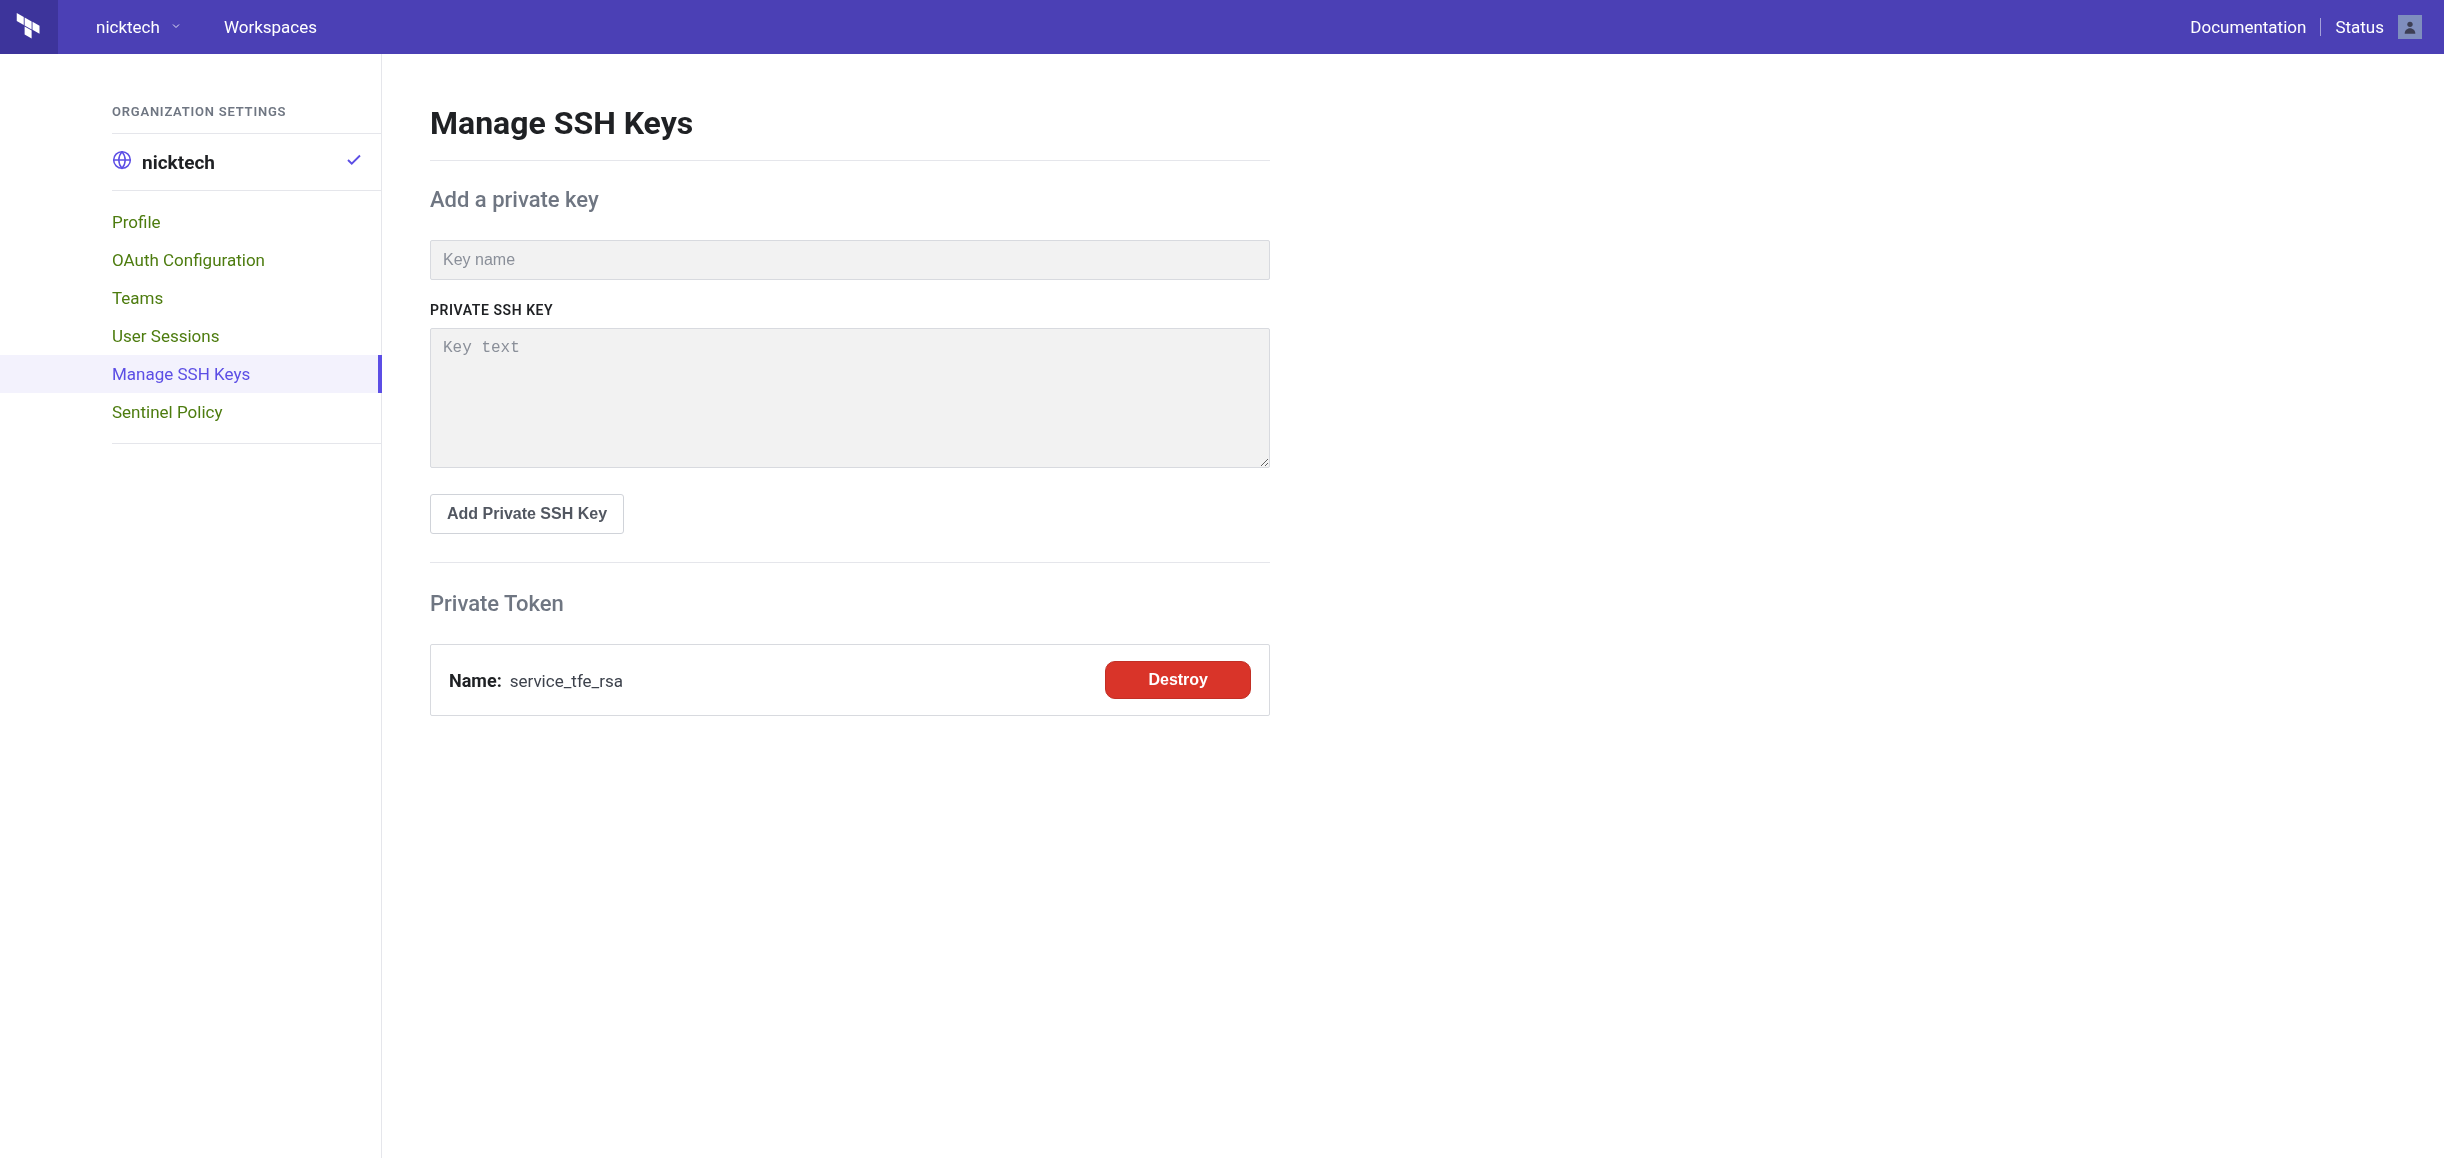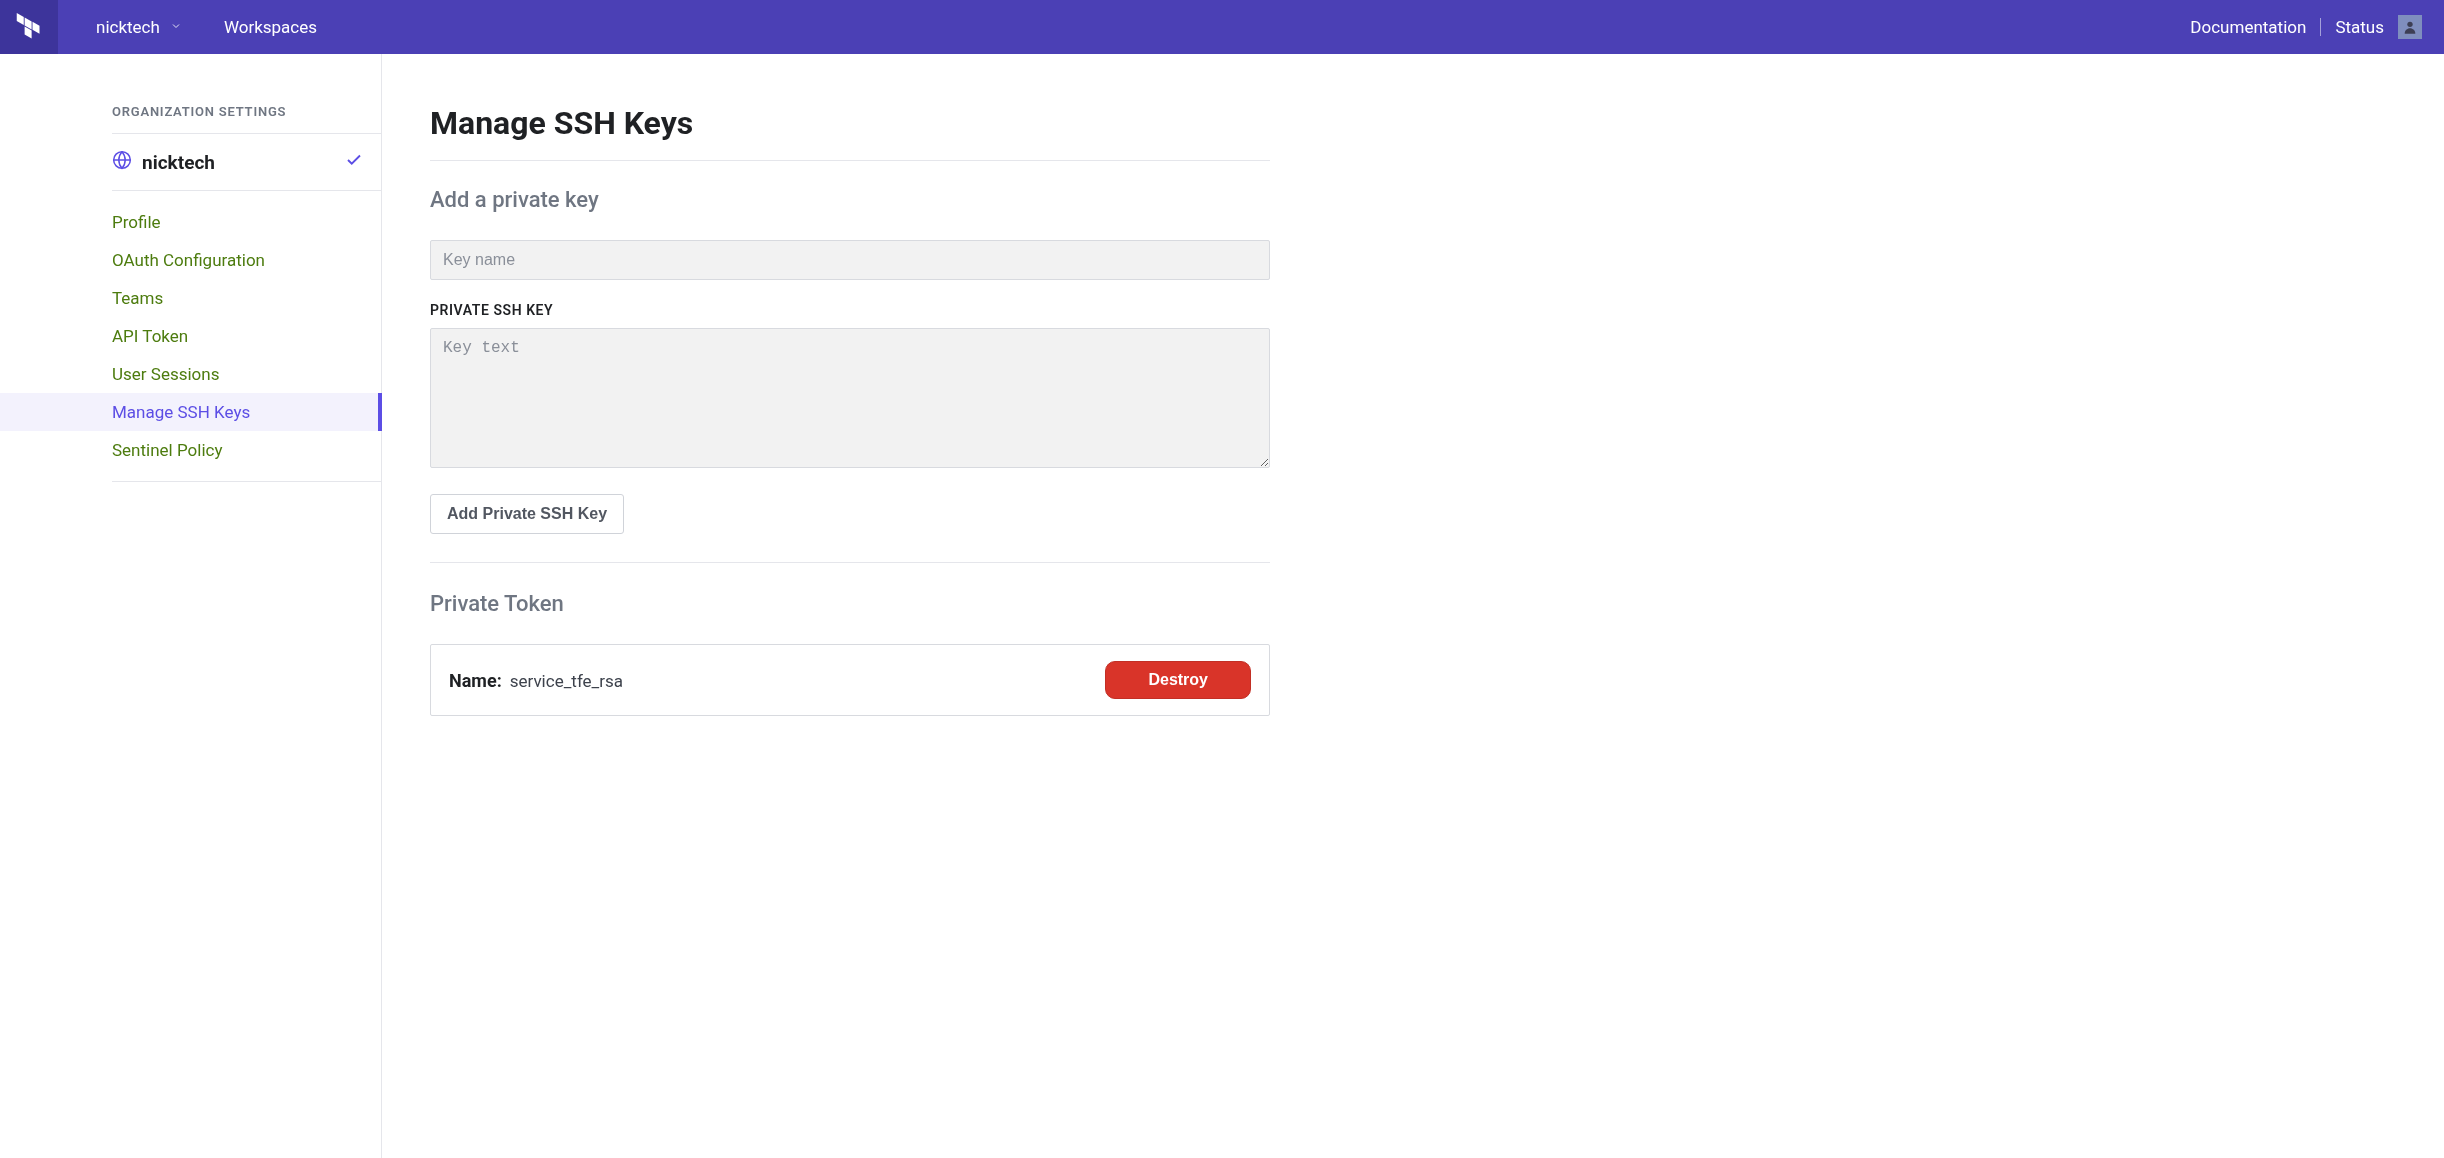--- a/index.html
+++ b/index.html
@@ -303,21 +303,20 @@
         <span class="org-check">
           <svg width="18" height="18" viewBox="0 0 24 24" fill="none" stroke="#5c4ee5" stroke-width="2.5">
               <polyline points="20 6 9 17 4 12"></polyline>
             </svg>
         </span>
       </div>
       <ul class="nav-list">
         <li class="nav-item"><span>Profile</span></li>
         <li class="nav-item"><span>OAuth Configuration</span></li>
         <li class="nav-item"><span>Teams</span></li>
-        <li class="nav-item"><span>API Token</span></li>
         <li class="nav-item"><span>User Sessions</span></li>
         <li class="nav-item active"><span>Manage SSH Keys</span></li>
         <li class="nav-item"><span>Sentinel Policy</span></li>
       </ul>
       <div class="nav-section-divider"></div>
     </div>
   </aside>
 
   <main class="main">
     <div class="main-inner">

